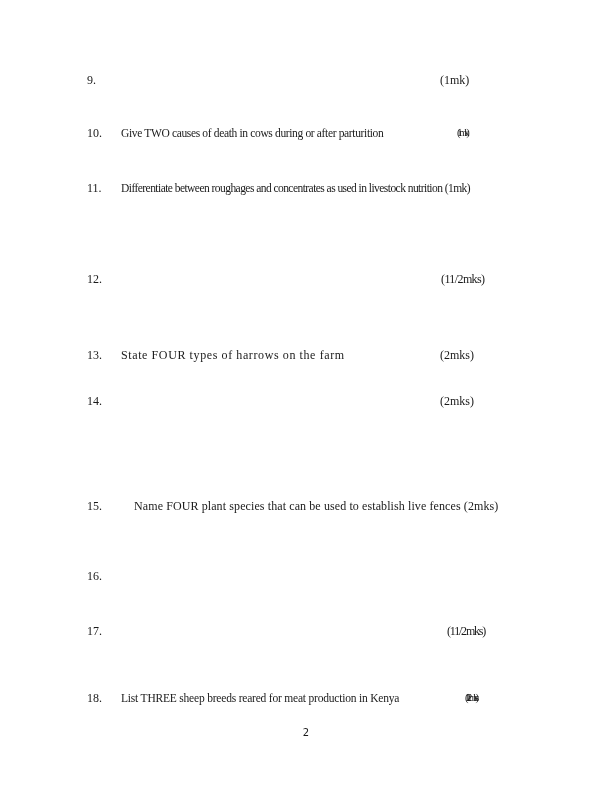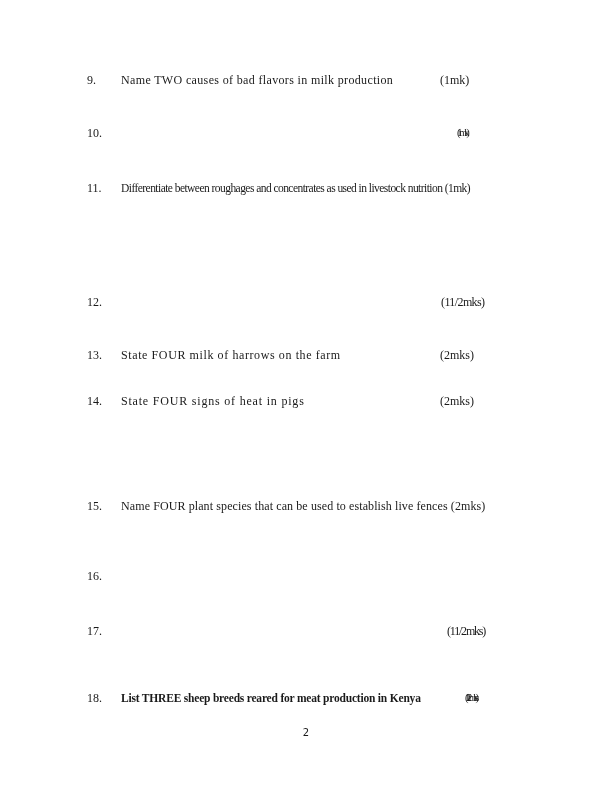--- a/index.html
+++ b/index.html
@@ -15,65 +15,64 @@
     .pagenum { position: absolute; top: 727px; left: 0; width: 612px; text-align: center;
                font-family: "DejaVu Sans", sans-serif; font-size: 10px; }
   </style>
 </head>
 <body>
 
 <div>
 
   <div class="q" style="top:70px;">
     <span class="num">9.</span>
-    <span class="text wide">Name TWO causes of bad flavors in milk production</span>
     <span class="marks" style="left:440px;">(1mk)</span>
   </div>
 
   <div class="q" style="top:123px;">
     <span class="num">10.</span>
+    <span class="text narrow">Give TWO causes of death in cows during or after parturition</span>
     <span class="marks squish" style="left:457px;">(1mk)</span>
   </div>
 
   <div class="q" style="top:178px;padding-left:20px;">
     <span class="num">11.</span>
     <span class="text narrow" style="letter-spacing:-0.55px;text-align:center;"><span>Differentiate between roughages and concentrates as used in livestock nutrition</span> <span>(1mk)</span></span>
   </div>
 
-  <div class="q" style="top:292px;">
+  <div class="q" style="top:269px;">
     <span class="num">12.</span>
     <span class="marks" style="left:441px; letter-spacing:-0.6px;">(11/2mks)</span>
   </div>
 
   <div class="q" style="top:345px;">
     <span class="num">13.</span>
-    <span class="text wide" style="letter-spacing:0.6px;">State FOUR milk of harrows on the farm</span>
+    <span class="text wide" style="letter-spacing:0.6px;">State FOUR types of harrows on the farm</span>
     <span class="marks" style="left:440px;">(2mks)</span>
   </div>
 
   <div class="q" style="top:391px;padding-left:28px;">
     <span class="num">14.</span>
-    <span class="text wide" style="letter-spacing:0.8px;">State FOUR signs of heat in pigs</span>
     <span class="marks" style="left:440px;">(2mks)</span>
   </div>
 
   <div class="q" style="top:496px;padding-left:8px;">
     <span class="num">15.</span>
-    <span class="text" style="letter-spacing:0.1px;"><span>Name FOUR plant species that can be used to establish live fences</span> <span>(2mks)</span></span>
+    <span class="text" style="letter-spacing:0.1px;margin-left:13px;"><span>Name FOUR plant species that can be used to establish live fences</span> <span>(2mks)</span></span>
   </div>
 
   <div class="q" style="top:566px;padding-left:18px;">
     <span class="num">16.</span>
   </div>
 
   <div class="q" style="top:621px;">
     <span class="num">17.</span>
     <span class="marks" style="left:447px; letter-spacing:-1.2px;">(11/2mks)</span>
   </div>
 
   <div class="q" style="top:688px;">
     <span class="num">18.</span>
-    <span class="text narrow" style="letter-spacing:-0.2px;font-weight:bold;">List THREE sheep breeds reared for meat production in Kenya</span>
+    <span class="text narrow" style="letter-spacing:-0.2px;">List THREE sheep breeds reared for meat production in Kenya</span>
     <span class="marks squish" style="left:465px; letter-spacing:-3.6px;">(11/2mks)</span>
   </div>
 
   <div class="pagenum">2</div>
 </div>
 
 </body></html>

